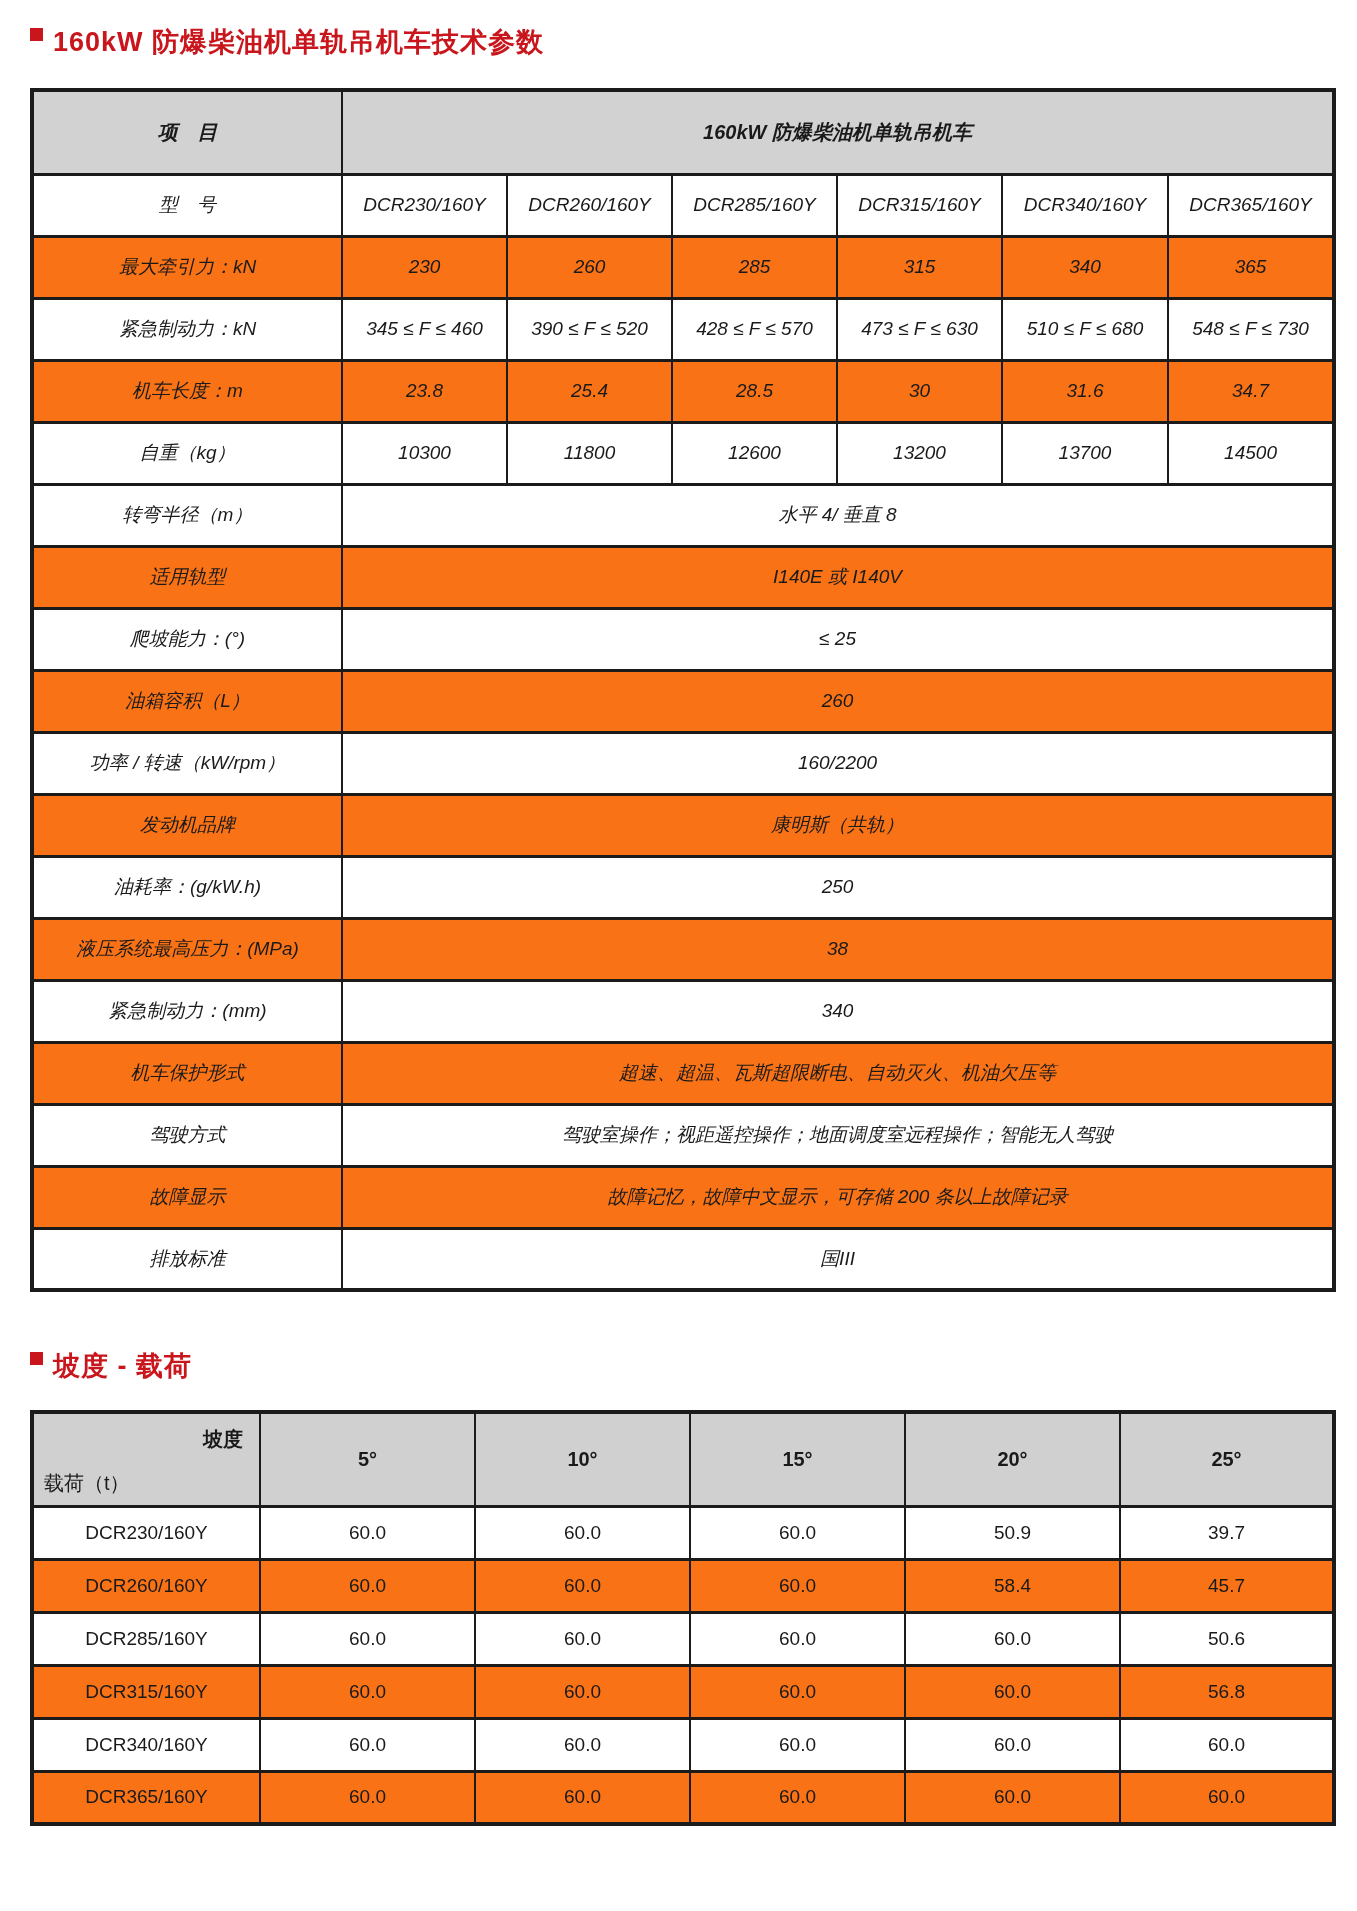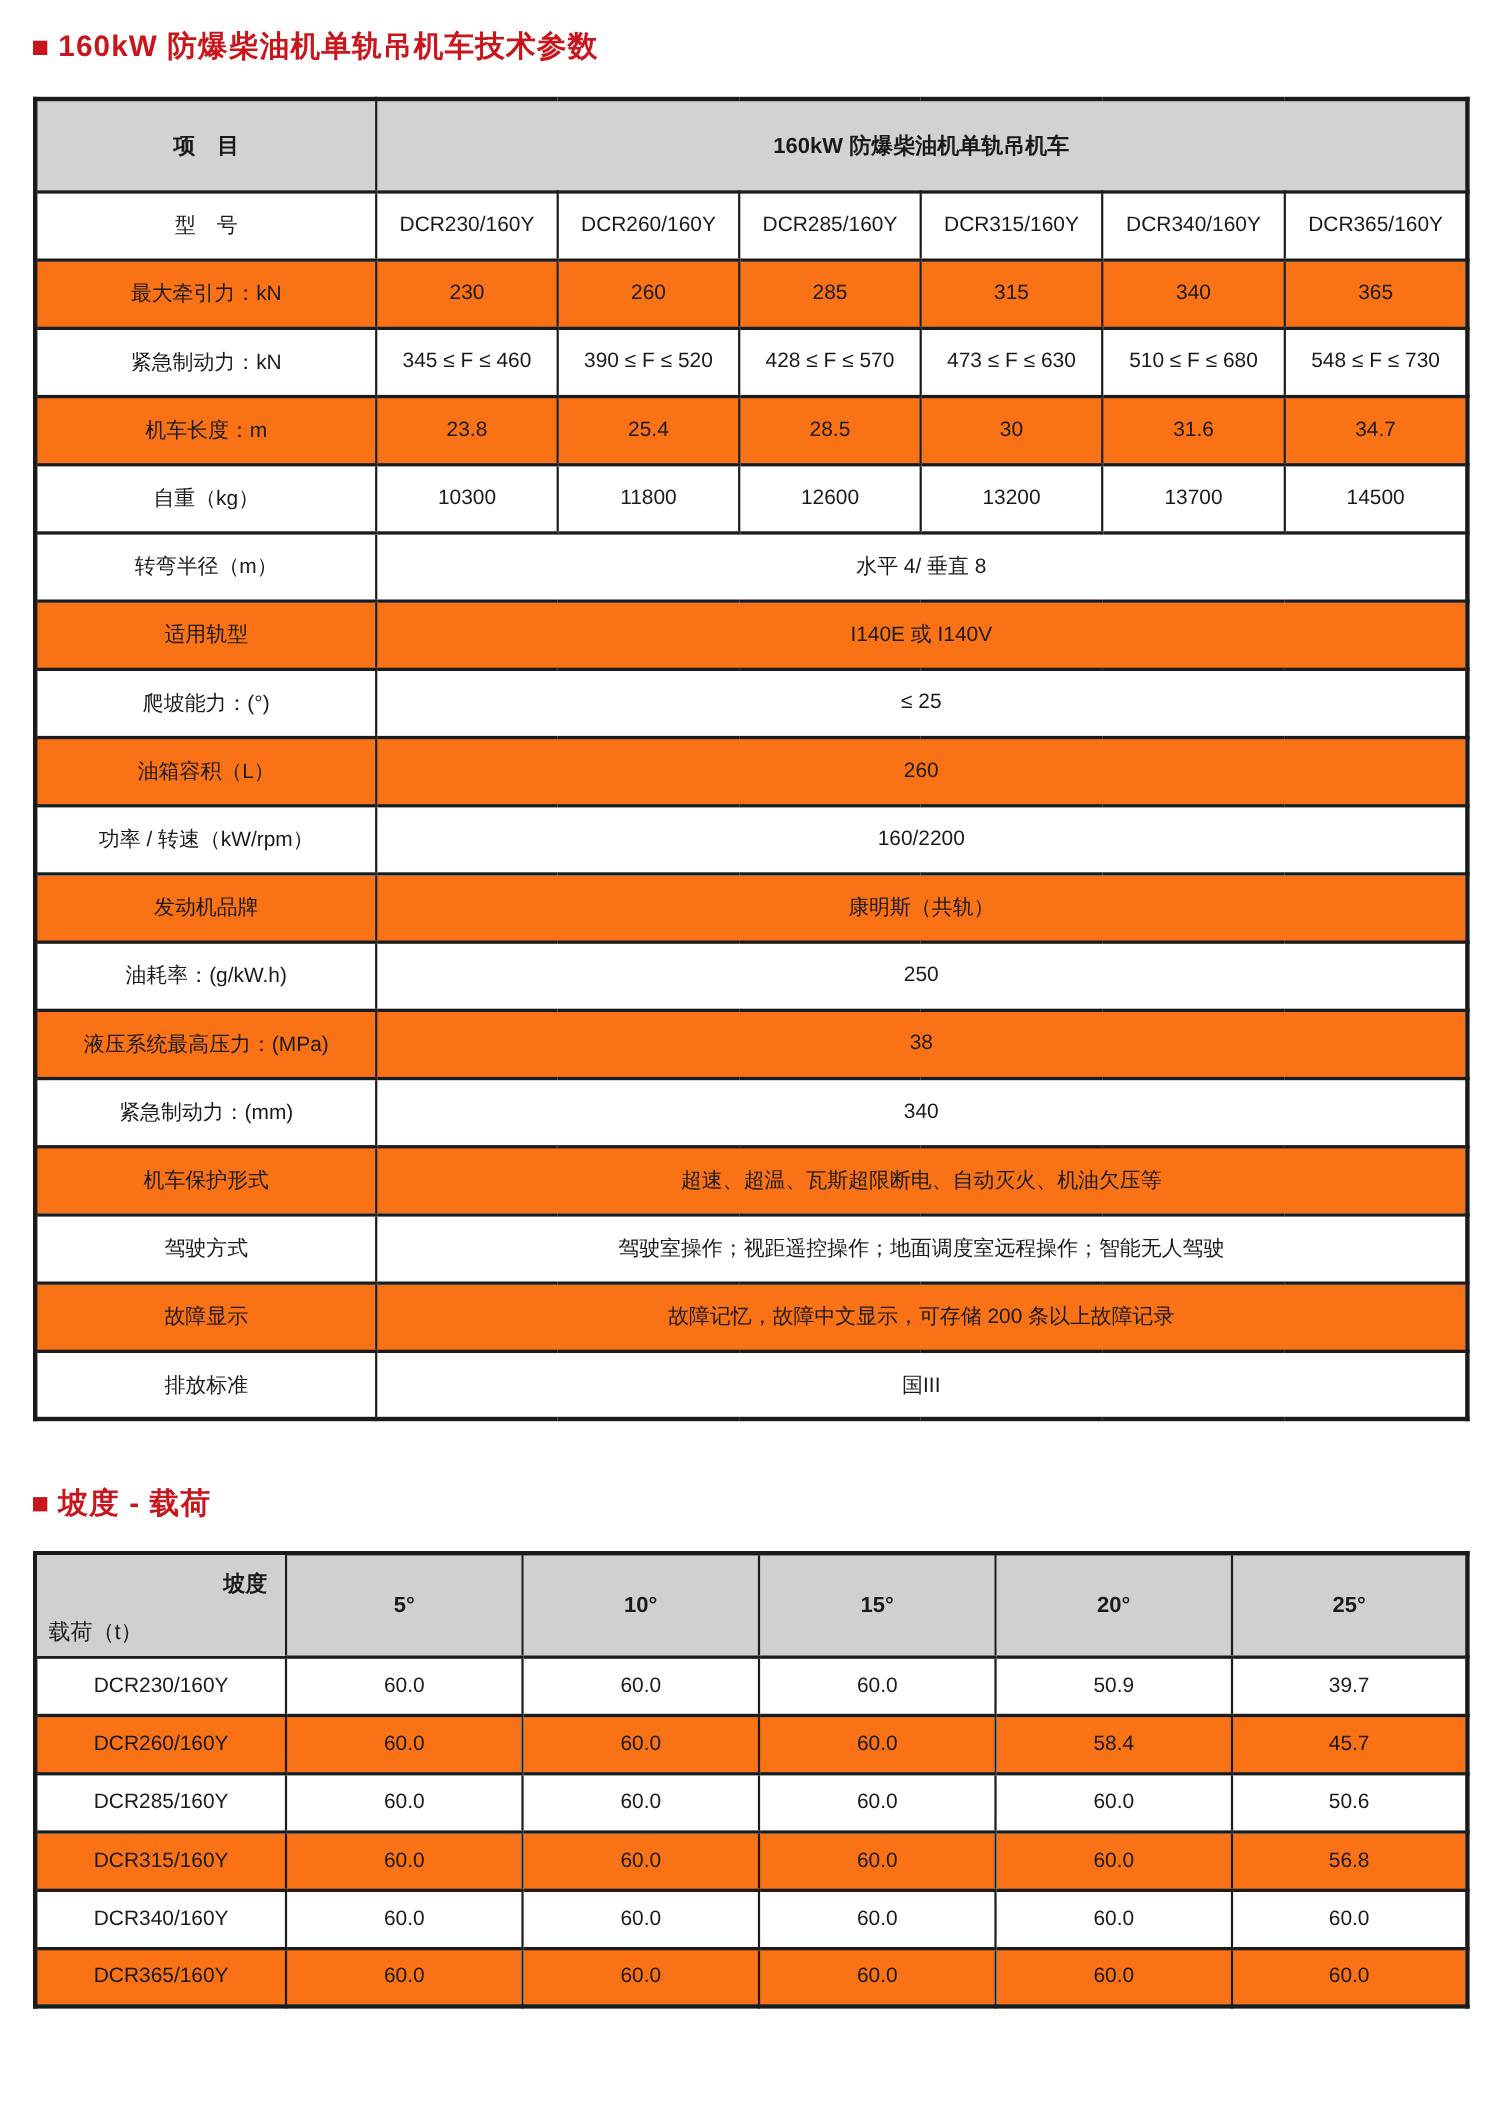--- a/index.html
+++ b/index.html
@@ -13,21 +13,21 @@
     color: #1a1a1a;
   }
   .page {
     box-sizing: border-box;
     width: 1357px;
     height: 1911px;
     padding: 26px 25px 0 30px;
   }
   .sec-title {
     display: flex;
-    align-items: center;
+    align-items: flex-start;
     gap: 10px;
     color: #c9161d;
     font-size: 27px;
     font-weight: bold;
     line-height: 32px;
     letter-spacing: 1px;
   }
   .bullet {
     width: 13px;
     height: 13px;
@@ -54,21 +54,21 @@
   }
   .t1 { margin-top: 30px; }
   .t2 { margin-top: 28px; }
   tr.hdr td {
     background: #d2d2d2;
     font-weight: bold;
     font-size: 20px;
   }
   .t2 tr.hdr td { background: #d0d0d0; }
   tr.stripe td { background: #f97316; }
-  .t1 tr { height: 62px; }
+  .t1 tr { height: 62px; font-style: italic; }
   .t1 tr.hdr { height: 84px; }
   .t2 tr { height: 53px; }
   .t2 tr.hdr { height: 94px; }
   .title2 { margin-top: 58px; }
   
   td.corner {
     position: relative;
     padding: 0;
     background-color: #d0d0d0;
     background-image: linear-gradient(to bottom right,

